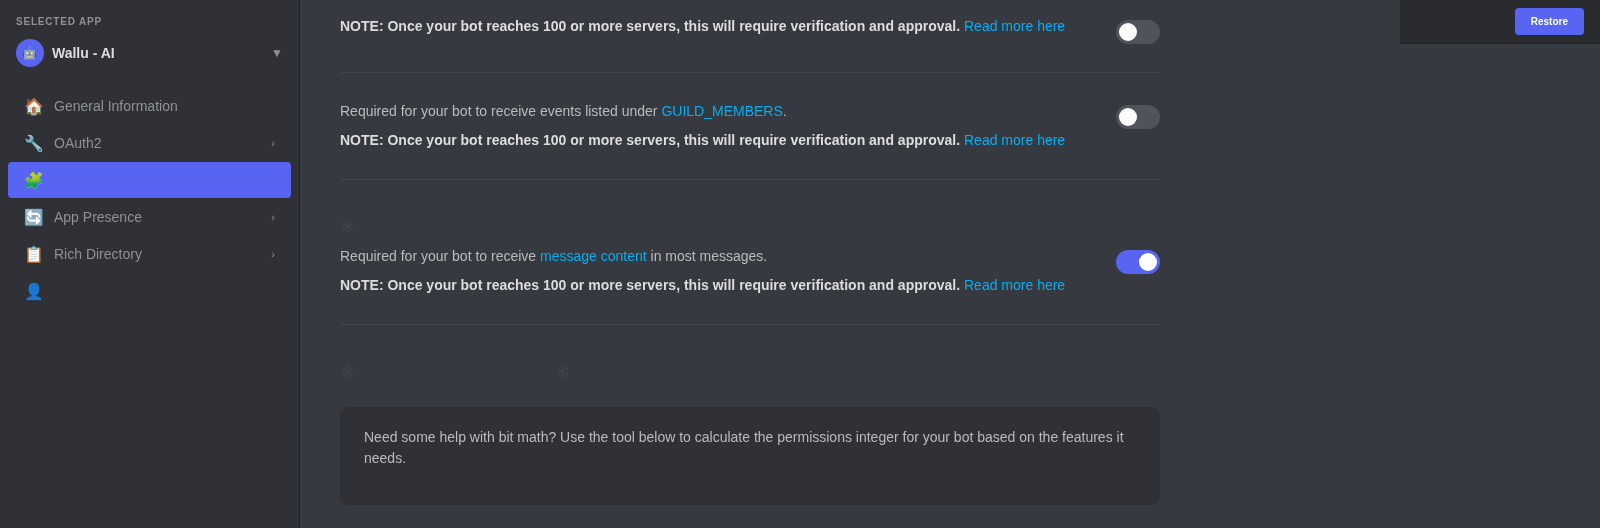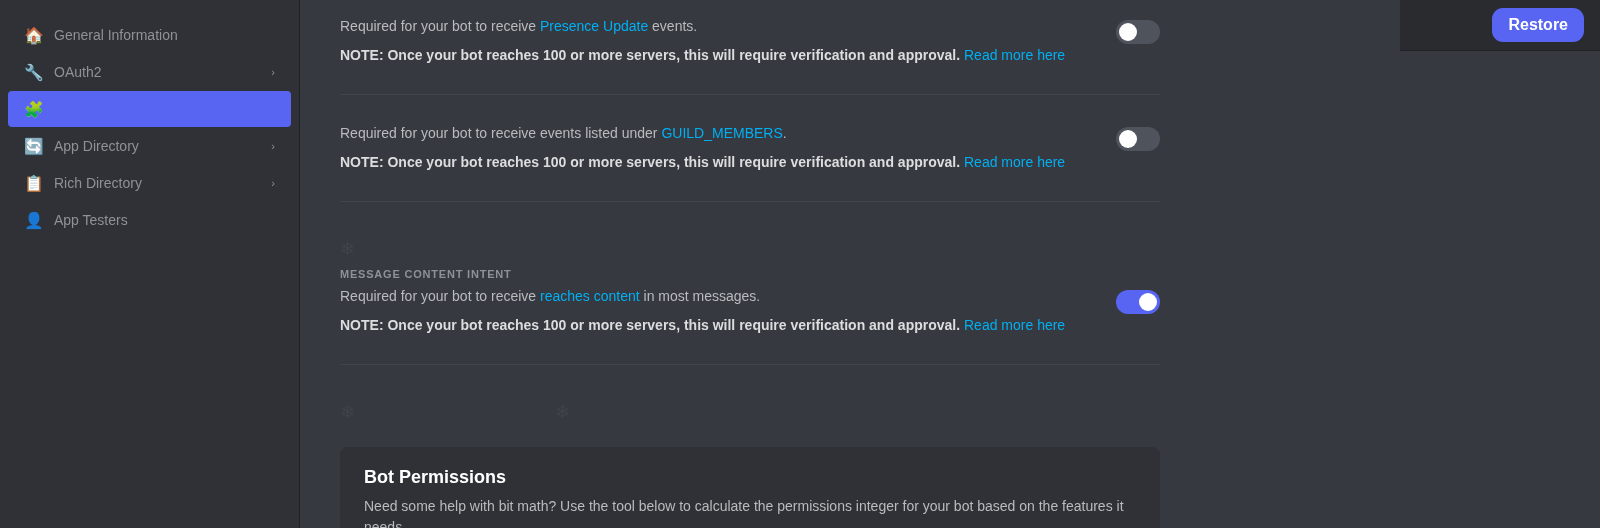--- a/index.html
+++ b/index.html
@@ -283,82 +283,86 @@
       align-items: center;
       gap: 12px;
       min-width: 200px;
       justify-content: flex-end;
     }
 
     .restore-button {
       background: #5865f2;
       color: white;
       border: none;
-      border-radius: 11px;
+      border-radius: 4px;
       padding: 8px 16px;
-      font-size: 16px;
+      font-size: 10px;
       font-weight: 600;
       cursor: pointer;
     }
 
     .snowflake-symbol {
       color: #40444b;
       font-size: 18px;
     }
   </style>
 </head>
 <body>
 
 <div class="sidebar">
+  <div class="selected-app-section">
+    <div class="selected-app-label">SELECTED APP</div>
+    <button class="selected-app-dropdown">
+      <div class="app-icon">🤖</div>
+      <span class="app-name">Wallu - AI</span>
+      <span class="chevron-down">▼</span>
+    </button>
+  </div>
 
 
   <nav>
     <div class="nav-item">
       <span class="nav-icon">🏠</span>
       <span class="nav-label">General Information</span>
     </div>
     <div class="nav-item">
       <span class="nav-icon">🔧</span>
       <span class="nav-label">OAuth2</span>
       <span class="nav-chevron">›</span>
     </div>
     <div class="nav-item active">
       <span class="nav-icon">🧩</span>
     </div>
     <div class="nav-item">
       <span class="nav-icon">🔄</span>
-      <span class="nav-label">App Directory</span>
+      <span class="nav-label">App Presence</span>
       <span class="nav-chevron">›</span>
     </div>
     <div class="nav-item">
       <span class="nav-icon">📋</span>
       <span class="nav-label">Rich Directory</span>
       <span class="nav-chevron">›</span>
     </div>
     <div class="nav-item">
       <span class="nav-icon">👤</span>
-      <span class="nav-label">App Testers</span>
     </div>
   </nav>
 </div>
 
 <div class="main-content">
 
   <div class="restore-area">
     <button class="restore-button">Restore</button>
   </div>
 
   <div class="content-inner" style="margin-top: 0; padding-top: 16px;">
 
     <div class="intent-section">
       <div class="intent-header-row">
         <div class="intent-content">
-          <div class="intent-description">
-            Required for your bot to receive <a class="intent-link" href="#">Presence Update</a> events.
-          </div>
           <div class="intent-note">
             <strong>NOTE: Once your bot reaches 100 or more servers, this will require verification and approval. </strong><a class="read-more" href="#">Read more here</a>
           </div>
         </div>
         <div class="toggle-container">
           <div class="toggle">
             <div class="toggle-track">
               <div class="toggle-thumb"></div>
             </div>
           </div>
@@ -384,25 +388,24 @@
           </div>
         </div>
       </div>
     </div>
 
     <div class="snowflake-row">
       <span class="snowflake-symbol">❄</span>
     </div>
 
     <div class="intent-section">
-      <div class="intent-title">MESSAGE CONTENT INTENT</div>
       <div class="intent-header-row">
         <div class="intent-content">
           <div class="intent-description">
-            Required for your bot to receive <a class="intent-link" href="#">reaches content</a> in most messages.
+            Required for your bot to receive <a class="intent-link" href="#">message content</a> in most messages.
           </div>
           <div class="intent-note">
             <strong>NOTE: Once your bot reaches 100 or more servers, this will require verification and approval. </strong><a class="read-more" href="#">Read more here</a>
           </div>
         </div>
         <div class="toggle-container">
           <div class="toggle">
             <div class="toggle-track on">
               <div class="toggle-thumb"></div>
             </div>
@@ -410,19 +413,18 @@
         </div>
       </div>
     </div>
 
     <div style="display: flex; gap: 200px; padding: 8px 0; color: #40444b;">
       <span class="snowflake-symbol">❄</span>
       <span class="snowflake-symbol">❄</span>
     </div>
 
     <div class="bot-permissions-section">
-      <div class="bot-permissions-title">Bot Permissions</div>
       <div class="bot-permissions-desc">Need some help with bit math? Use the tool below to calculate the permissions integer for your bot based on the features it needs.</div>
 
     </div>
 
   </div>
 </div>
 
 </body></html>

